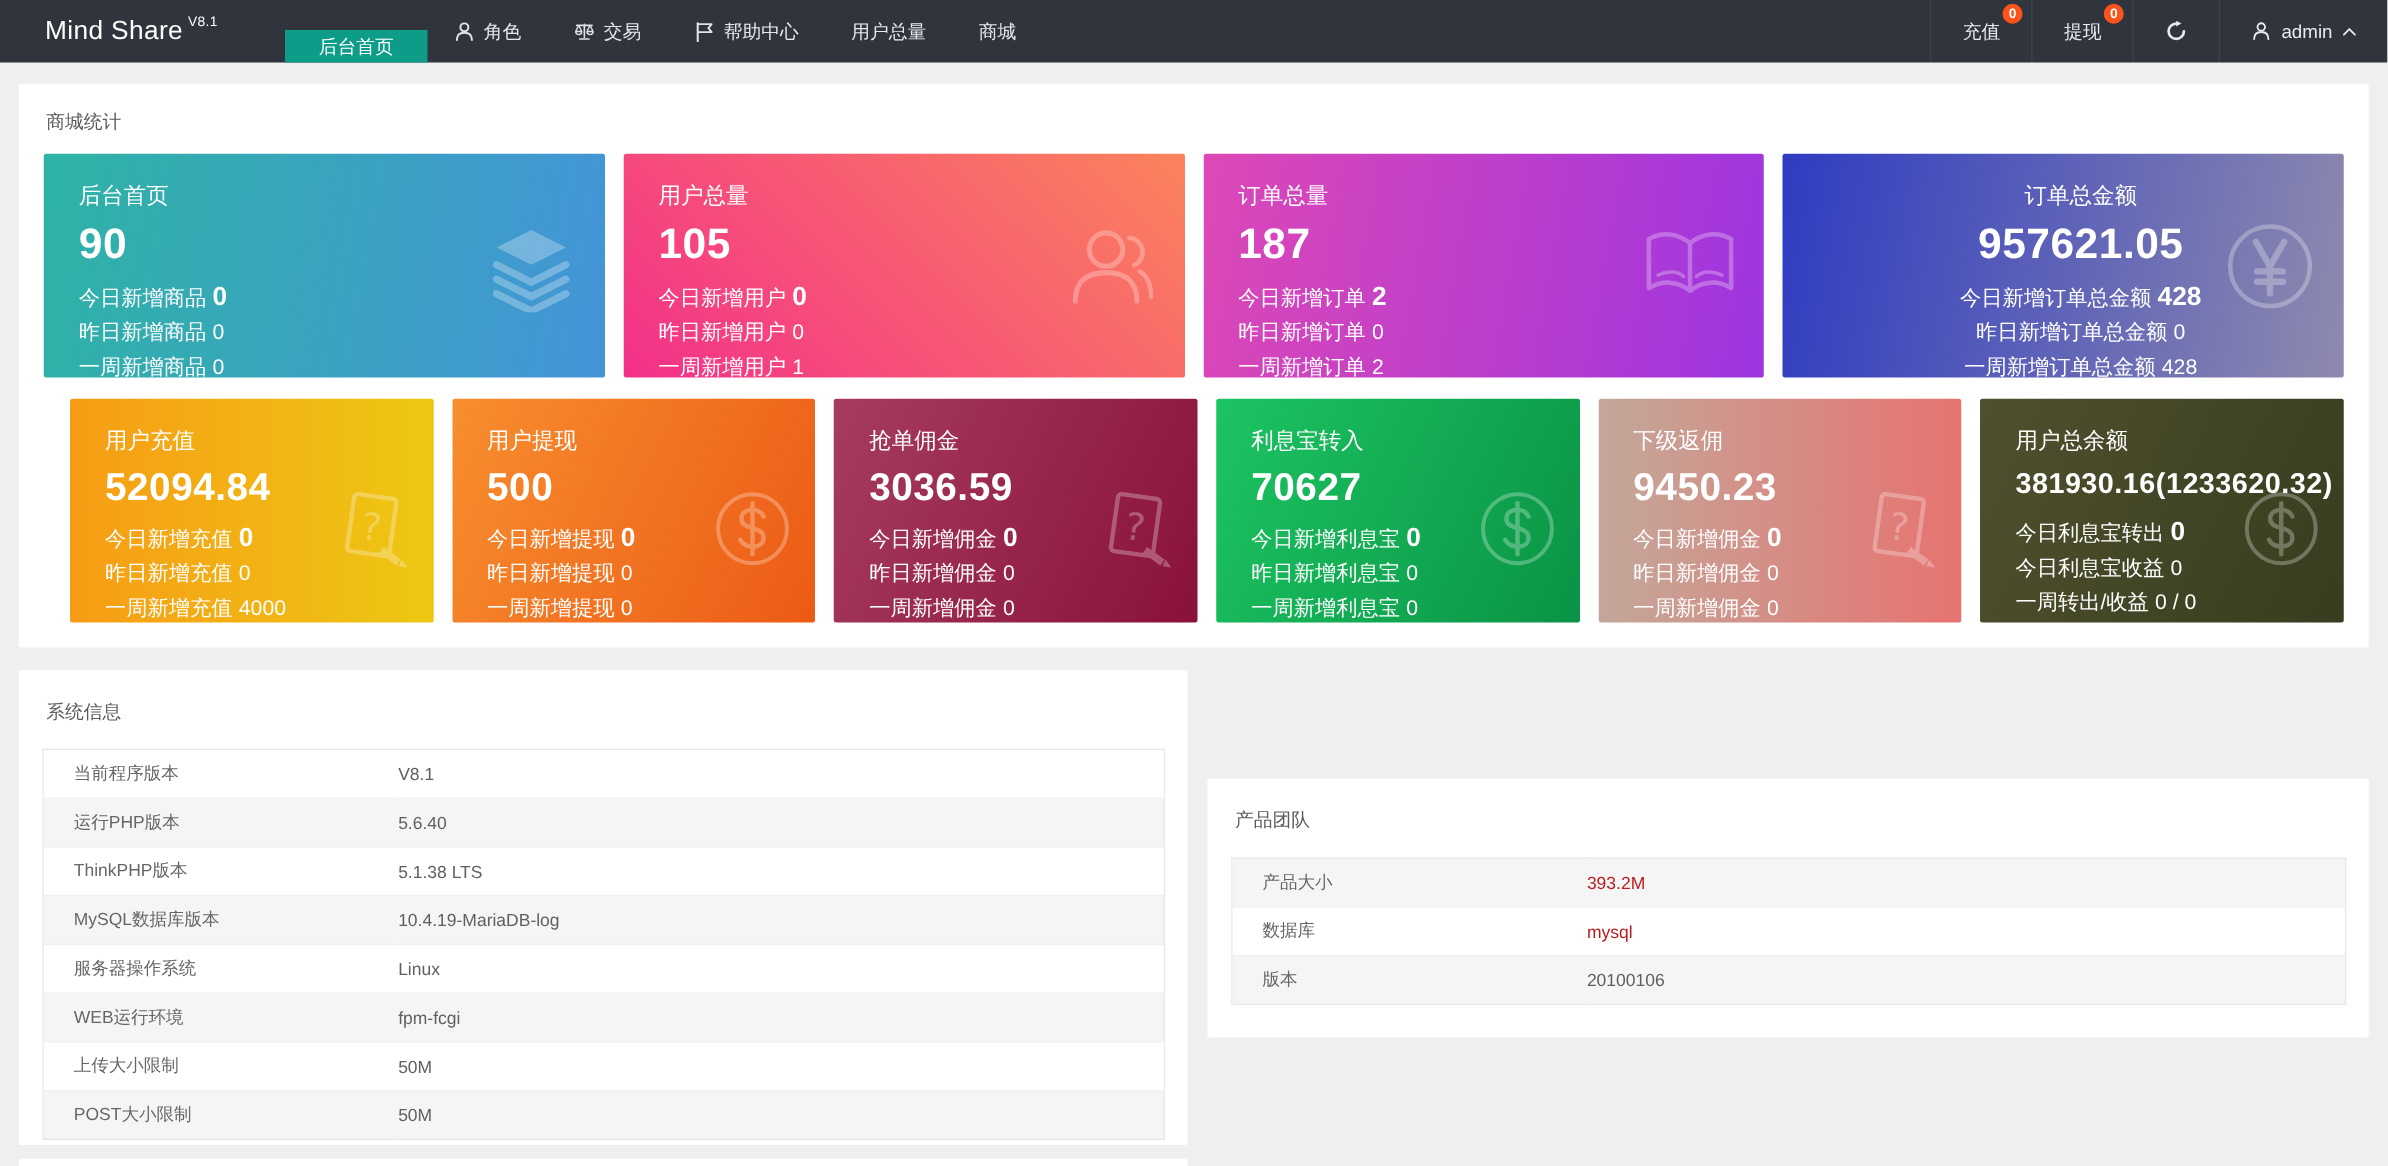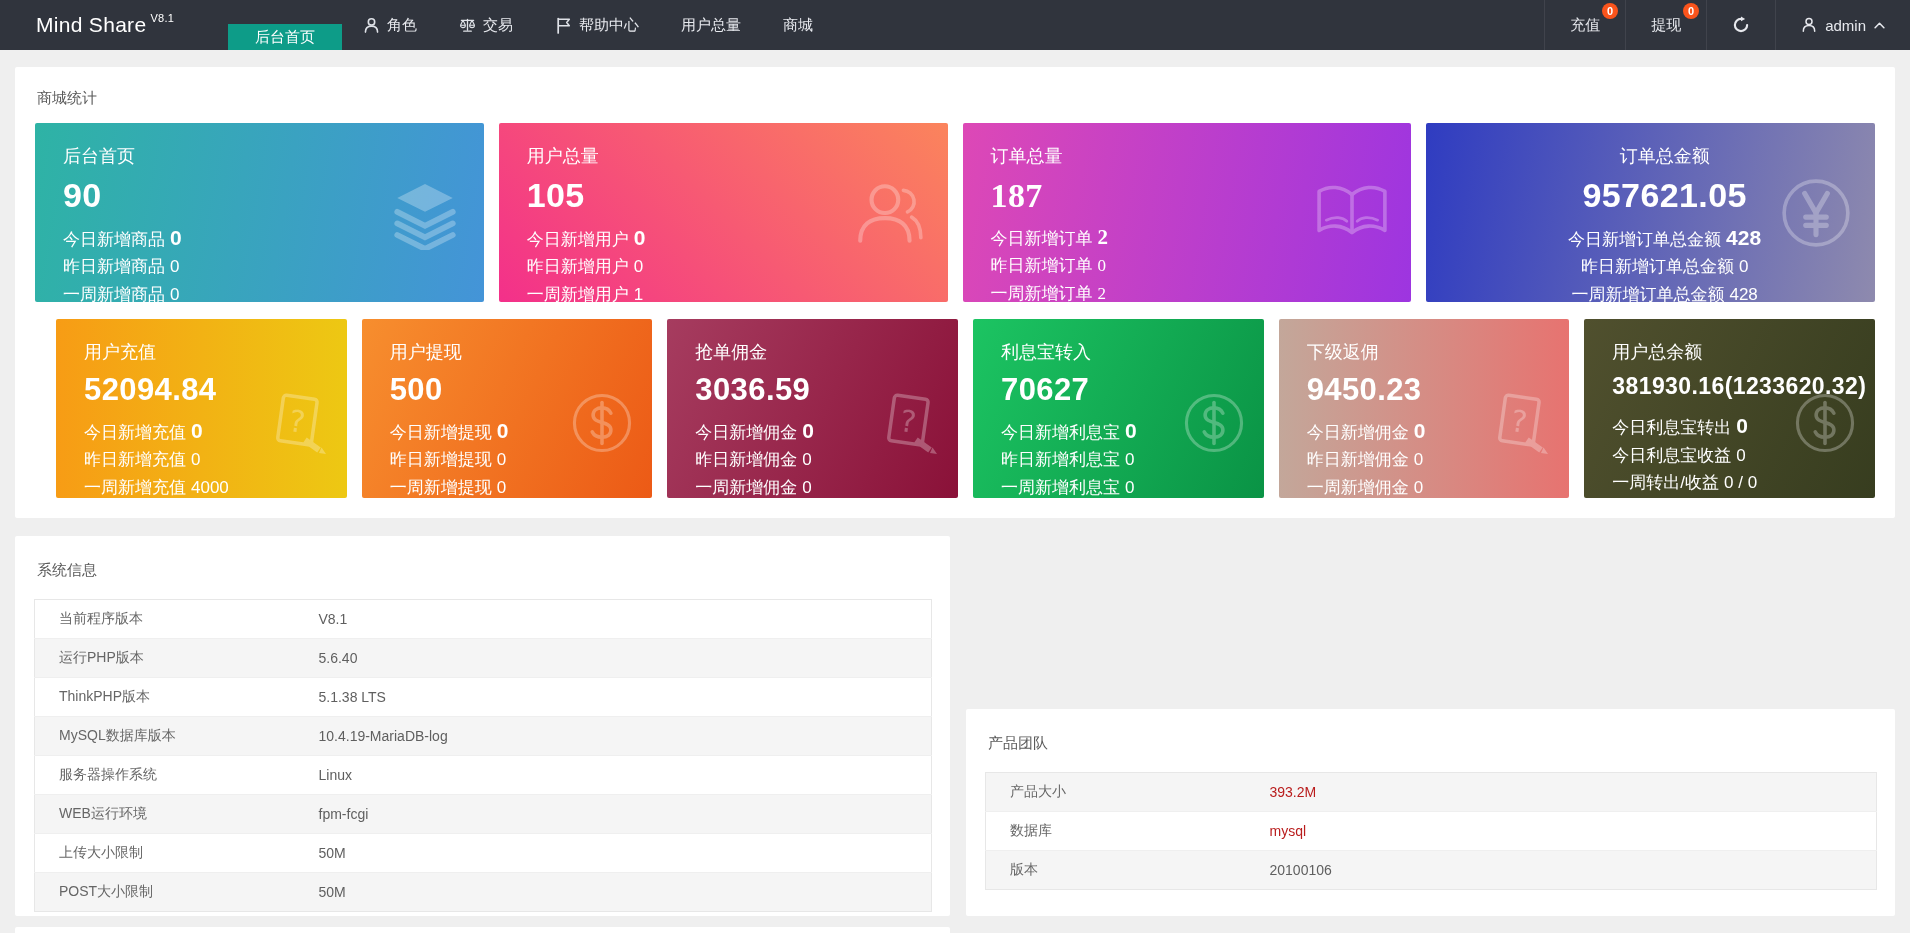--- a/index.html
+++ b/index.html
@@ -34,21 +34,21 @@
   .row2 .c-value { font-size:31px; }
   .card.small-value .c-value { font-size:23px; margin-top:4px; margin-bottom:14px; }
   .c-line { font-size:17px; line-height:27.5px; font-weight:400; white-space:nowrap; }
   .c-line .v { margin-left:5px; }
   .c-lines .c-line:first-child .v { font-size:21px; font-weight:700; }
   .c-icon { position:absolute; right:22px; top:50%; transform:translateY(-50%); width:74px; height:74px; color:#fff; opacity:.28; }
   .c-icon svg { width:100%; height:100%; }
   .row2 .c-icon { width:64px; height:64px; right:18px; top:58%; }
 
   
-  .bottom { display:flex; gap:16px; align-items:flex-end; }
+  .bottom { display:flex; gap:16px; align-items:center; }
   .panel-info  { width:935px; padding:25px 18px 4px 19px; }
   .panel-team  { flex:1;      padding:25px 18px 26px 19px; }
   .panel-info .section-title, .panel-team .section-title { margin-bottom:20px; padding-left:3px; }
   table { width:100%; border-collapse:collapse; font-size:14px; color:#5f5f5f; border:1px solid #e7e7e7; }
   td { height:39px; padding:0; }
   td.t-label { width:284px; padding-left:24px; color:#666; }
   tr { border-bottom:1px solid #efefef; }
   tr:last-child { border-bottom:none; }
   tr.alt { background:#f5f5f5; }
   .link { color:#b91c1c; cursor:pointer; }
@@ -204,21 +204,21 @@
           <div class="c-line"><span>昨日新增用户</span><span class="v">0</span></div>
           <div class="c-line"><span>一周新增用户</span><span class="v">1</span></div>
         </div>
         <span class="c-icon">
             <svg>
               <use href="#i-users"></use>
             </svg>
           </span>
       </div>
 
-      <div class="card" style="background: linear-gradient(100deg, rgb(221, 72, 182), rgb(157, 53, 224)); font-family: Liberation Serif, serif;">
+      <div class="card" style="background: linear-gradient(100deg, rgb(221, 72, 182), rgb(157, 53, 224));">
         <div class="c-title">订单总量</div>
         <div class="c-value">187</div>
         <div class="c-lines">
           <div class="c-line"><span>今日新增订单</span><span class="v">2</span></div>
           <div class="c-line"><span>昨日新增订单</span><span class="v">0</span></div>
           <div class="c-line"><span>一周新增订单</span><span class="v">2</span></div>
         </div>
         <span class="c-icon">
             <svg>
               <use href="#i-book"></use>

